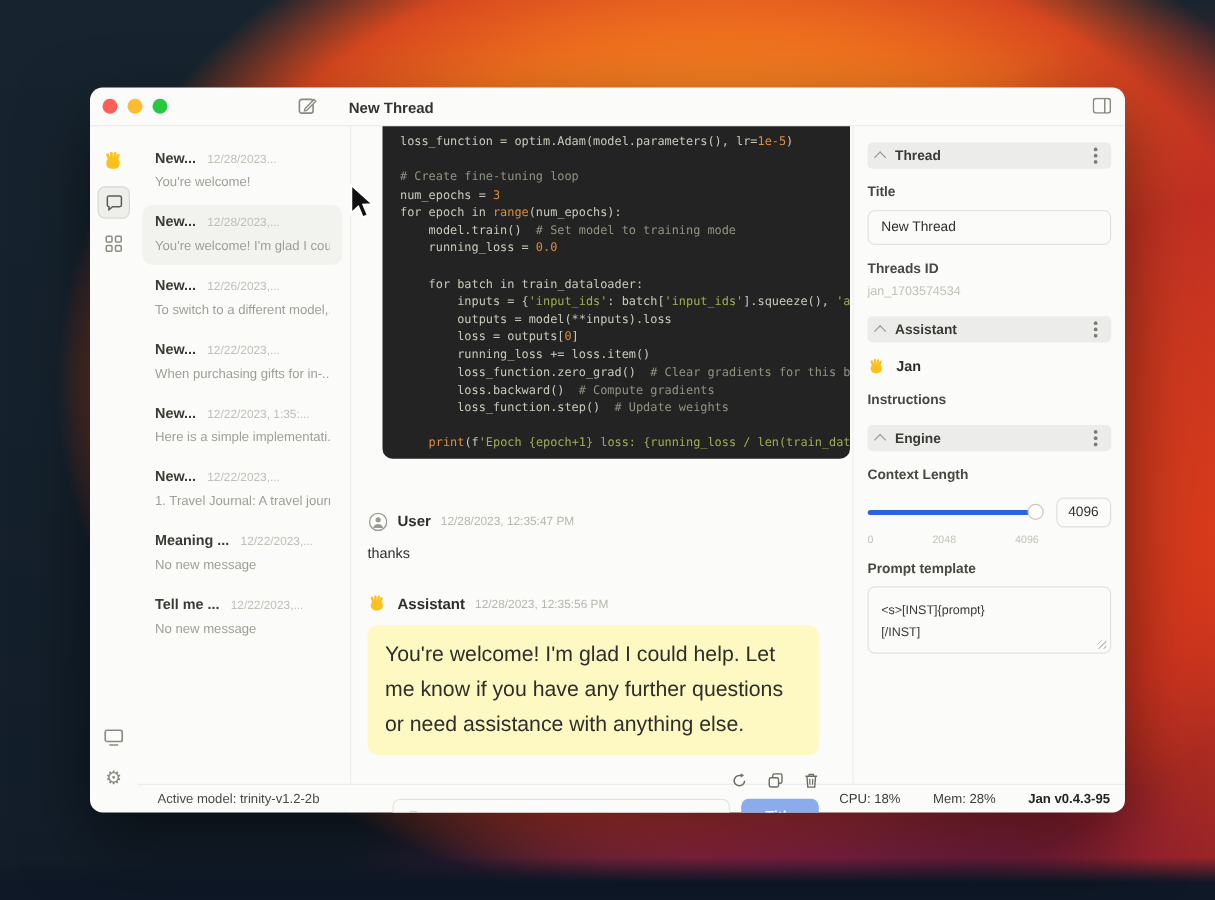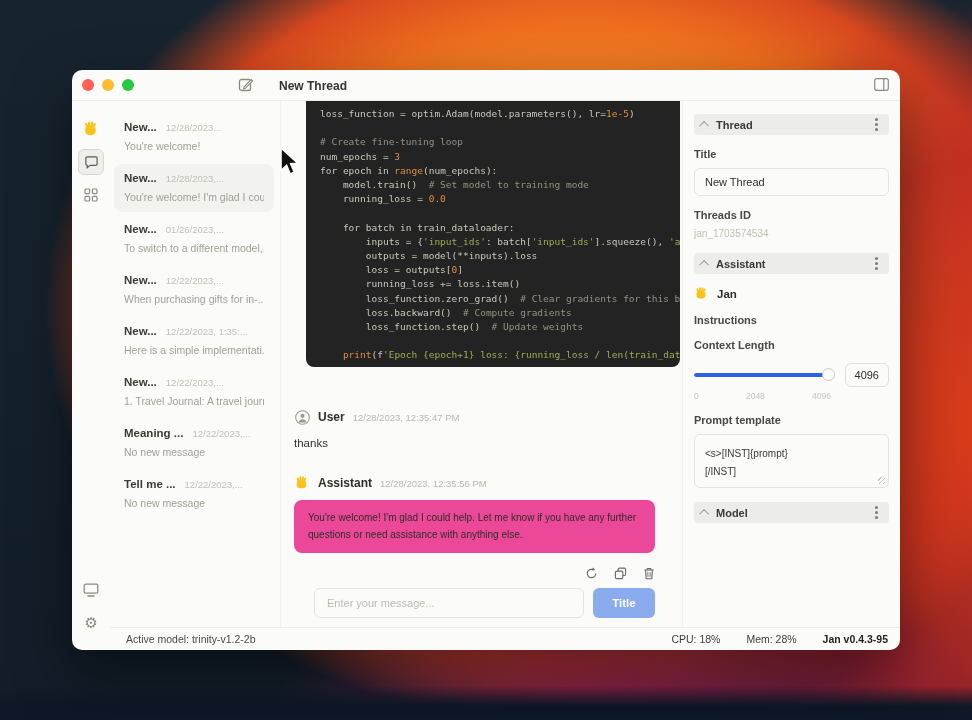--- a/index.html
+++ b/index.html
@@ -48,22 +48,22 @@
     padding:6px 14px;box-sizing:border-box;overflow:hidden;
     font-family:"DejaVu Sans Mono",monospace;font-size:9.5px;line-height:14.2px;white-space:pre;}
   .cs-t{color:#c9c9bb;} .cs-o{color:#dd8f3e;} .cs-s{color:#9cae53;} .cs-c{color:#8f9480;}
 
   .msg-header{display:flex;align-items:center;gap:8px;margin-top:0;}
   .msg-author{font-size:12px;font-weight:bold;color:#2e2e2a;}
   .msg-time{font-size:9.5px;color:#b7b7ae;}
   .user-header{margin-top:42px;}
   .user-text{font-size:11.5px;color:#2e2e2a;margin-top:12px;}
   .assistant-header{margin-top:26px;}
-  .assistant-bubble{background:#ec4899;border-radius:8px;padding:10px 14px;margin-top:9px;
-    font-size:10px;line-height:1.65;color:#2e2e2a;}
+  .assistant-bubble{background:#fef9c3;border-radius:8px;padding:10px 14px;margin-top:9px;
+    font-size:17px;line-height:1.65;color:#2e2e2a;}
   .avatar-user{width:16px;height:16px;border-radius:50%;display:flex;align-items:center;justify-content:center;}
   .actions-row{display:flex;justify-content:flex-end;gap:16px;margin-top:14px;margin-bottom:8px;}
   .action-btn{cursor:pointer;display:flex;}
 
   .input-row{display:flex;gap:9px;margin-top:auto;padding-left:20px;}
   .chat-input{flex:1;height:28px;border:1px solid #e3e3df;border-radius:6px;padding:0 12px;font-size:11px;
     font-family:"Liberation Sans",sans-serif;color:#2e2e2a;background:#fbfbf9;outline:none;}
   .chat-input::placeholder{color:#bcbcb3;}
   .send-btn{width:62px;height:30px;border:none;border-radius:6px;background:#8aabec;color:#fff;
     font-size:11.5px;font-weight:bold;font-family:"Liberation Sans",sans-serif;cursor:pointer;}
@@ -186,21 +186,21 @@
             <div class="ti-top">
               <span class="ti-title">New...</span>
               <span class="ti-date">12/28/2023,...</span>
             </div>
             <div class="ti-preview">You're welcome! I'm glad I cou...</div>
           </div>
 
           <div class="thread-item">
             <div class="ti-top">
               <span class="ti-title">New...</span>
-              <span class="ti-date">01/26/2023,...</span>
+              <span class="ti-date">12/26/2023,...</span>
             </div>
             <div class="ti-preview">To switch to a different model,...</div>
           </div>
 
           <div class="thread-item">
             <div class="ti-top">
               <span class="ti-title">New...</span>
               <span class="ti-date">12/22/2023,...</span>
             </div>
             <div class="ti-preview">When purchasing gifts for in-...</div>
@@ -328,20 +328,25 @@
                     <rect x="11.8" y="2.2" width="3" height="10" rx="1.5" transform="rotate(9 13.3 5)"></rect>
                     <rect x="15.2" y="4" width="3" height="8.6" rx="1.5" transform="rotate(24 16.7 6)"></rect>
                     <rect x="4" y="8" width="14.4" height="12" rx="5.6"></rect>
                   </g>
                 </svg>
             </span>
             <span>Jan</span>
           </div>
           <div class="p-label">Instructions</div>
 
+          <div class="sect-header" style="margin-top:14px;">
+            <span class="chev-up"></span>
+            <span class="sect-title">Engine</span>
+            <span class="kebab"></span>
+          </div>
           <div class="p-label">Context Length</div>
           <div class="slider-row">
             <div class="slider-wrap">
               <div class="slider-track">
                   <div class="slider-fill"></div>
                 </div>
               <div class="slider-handle"></div>
             </div>
             <div class="ctx-value">4096</div>
           </div>
@@ -350,25 +355,20 @@
             <span>2048</span>
             <span>4096</span>
           </div>
           <div class="p-label">Prompt template</div>
           <div class="ta" style="height:36px;">
             <span class="tx">&lt;s&gt;[INST]{prompt}
 [/INST]</span>
             <span class="resize"></span>
           </div>
 
-          <div class="sect-header" style="margin-top:14px;">
-            <span class="chev-up"></span>
-            <span class="sect-title">Model</span>
-            <span class="kebab"></span>
-          </div>
 
         </div>
       </div>
 
       <div class="statusbar">
         <span class="sb-left">Active model: trinity-v1.2-2b</span>
         <span class="sb-right">
           <span>CPU: 18%</span>
           <span>Mem: 28%</span>
           <span class="sb-version">Jan v0.4.3-95</span>

